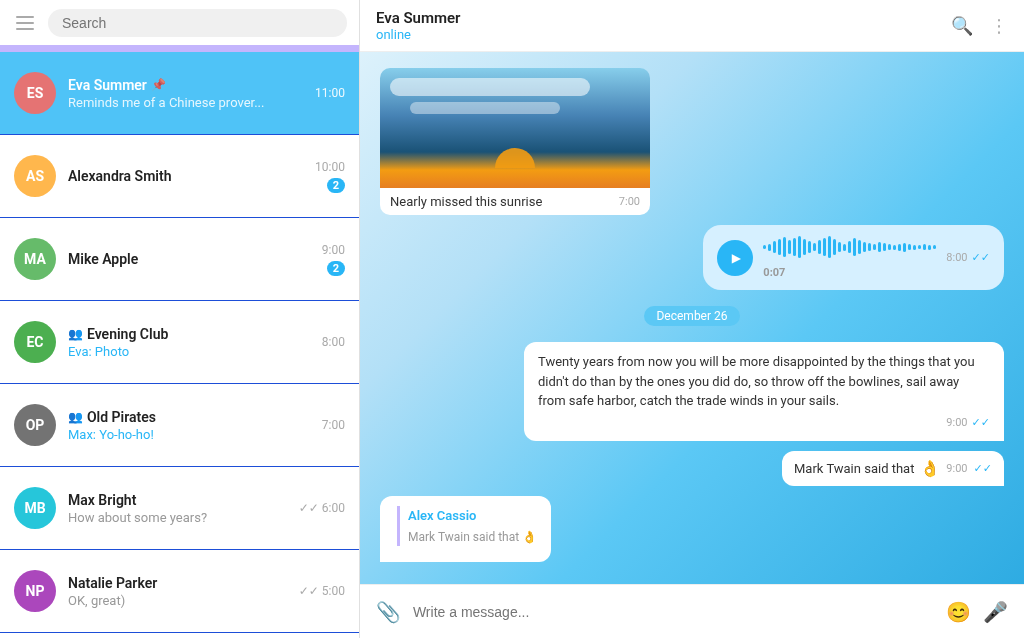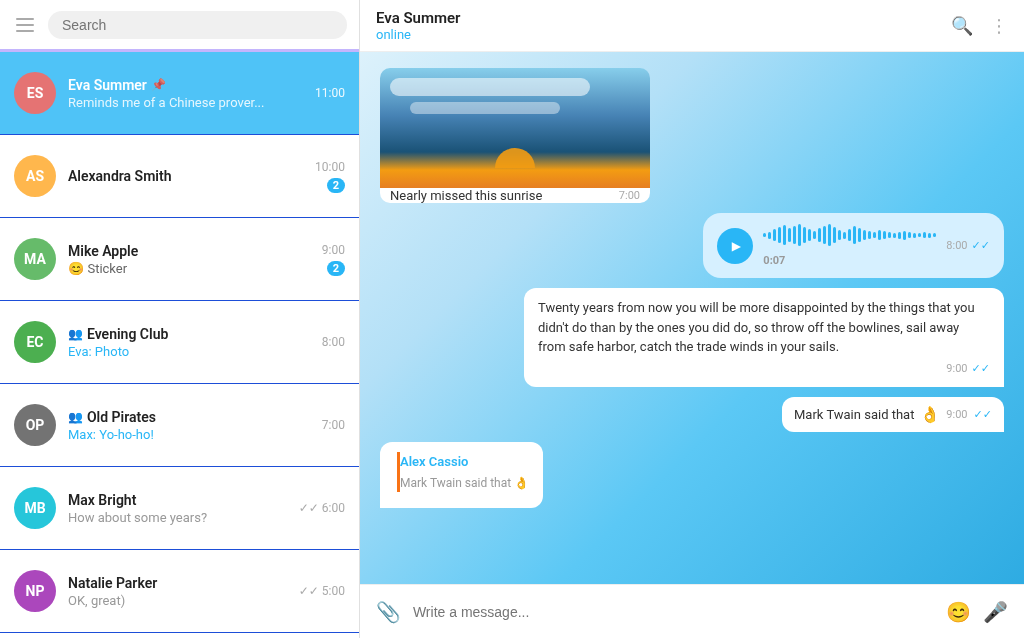--- a/index.html
+++ b/index.html
@@ -1,20 +1,20 @@
 <!DOCTYPE html>
 <html><head>
   <meta charset="utf-8">
   <style>
     * { box-sizing: border-box; margin: 0; padding: 0; }
     body { font-family: -apple-system, BlinkMacSystemFont, 'Segoe UI', Roboto, sans-serif; display: flex; width: 1024px; height: 638px; overflow: hidden; background: #fff; }
 
     
     .sidebar { width: 360px; display: flex; flex-direction: column; border-right: 1px solid #e0e0e0; background: #fff; flex-shrink: 0; }
-    .sidebar-header { display: flex; align-items: center; padding: 10px 12px; gap: 10px; border-bottom: 3px solid #c4b5fd; height: 52px; }
+    .sidebar-header { display: flex; align-items: center; padding: 10px 12px; gap: 10px; border-bottom: 7px solid #c4b5fd; height: 52px; }
     .hamburger-icon { display: flex; flex-direction: column; gap: 4px; cursor: pointer; padding: 4px; }
     .hamburger-icon span { display: block; width: 18px; height: 2px; background: #aaa; border-radius: 1px; }
     .search-box { flex: 1; background: #f0f0f0; border-radius: 18px; padding: 6px 14px; font-size: 14px; color: #999; border: none; outline: none; }
 
     .contact-list { flex: 1; overflow-y: auto; }
     .contact-item { display: flex; align-items: center; padding: 20px 14px; cursor: pointer; gap: 12px; border-bottom: 1px solid #1d4ed8; }
     .contact-item.active { background: #4fc3f7; }
     .contact-item.active .contact-name, .contact-item.active .contact-preview, .contact-item.active .contact-time { color: #fff; }
     .contact-item.active .contact-preview { color: rgba(255,255,255,0.85); }
 
@@ -48,21 +48,21 @@
     .chat-name { font-size: 15px; font-weight: 600; color: #222; }
     .chat-status { font-size: 13px; color: #29b6f6; }
     .header-icons { display: flex; gap: 16px; align-items: center; }
     .header-icon { color: #aaa; font-size: 18px; cursor: pointer; }
 
     .messages-area { flex: 1; overflow-y: auto; padding: 16px 20px; display: flex; flex-direction: column; gap: 10px; }
 
     
     .msg-image-wrapper { align-self: flex-start; max-width: 300px; }
     .msg-image { width: 270px; height: 120px; border-radius: 10px 10px 0 0; background: linear-gradient(180deg, #87ceeb 0%, #4682b4 40%, #1a5276 70%, #f39c12 85%, #e67e22 100%); position: relative; overflow: hidden; }
-    .msg-image-caption { background: #fff; border-radius: 0 0 10px 10px; padding: 0 10px; font-size: 13px; color: #333; display: flex; justify-content: space-between; align-items: center; }
+    .msg-image-caption { background: #fff; border-radius: 0 0 10px 10px; padding: 6px 10px; font-size: 13px; color: #333; display: flex; justify-content: space-between; align-items: center; }
     .msg-time-small { font-size: 11px; color: #aaa; }
 
     
     .msg-voice { align-self: flex-end; background: #d6f0ff; border-radius: 18px; padding: 10px 14px; display: flex; align-items: center; gap: 10px; max-width: 340px; }
     .play-btn { width: 36px; height: 36px; border-radius: 50%; background: #29b6f6; display: flex; align-items: center; justify-content: center; flex-shrink: 0; }
     .play-btn::after { content: '▶'; color: #fff; font-size: 12px; margin-left: 2px; }
     .voice-info { flex: 1; font-weight: bold; }
     .waveform { display: flex; align-items: center; gap: 2px; height: 24px; margin-bottom: 2px; }
     .waveform-bar { width: 3px; background: #29b6f6; border-radius: 2px; }
     .voice-duration { font-size: 11px; color: #999; }
@@ -77,21 +77,21 @@
     .msg-out { align-self: flex-end; background: #fff; border-radius: 12px 12px 0 12px; padding: 10px 14px; max-width: 480px; font-size: 13px; color: #333; line-height: 1.5; position: relative; }
     .msg-out-footer { display: flex; justify-content: flex-end; align-items: center; gap: 4px; margin-top: 4px; }
     .msg-time { font-size: 11px; color: #aaa; }
 
     
     .msg-out-small { align-self: flex-end; background: #fff; border-radius: 12px 12px 0 12px; padding: 8px 12px; font-size: 13px; color: #333; display: flex; align-items: center; gap: 6px; }
     .emoji-hand { font-size: 16px; }
 
     
     .msg-in { align-self: flex-start; background: #fff; border-radius: 12px 12px 12px 0; padding: 10px 14px; max-width: 500px; font-size: 13px; color: #333; line-height: 1.5; border-left: 3px solid transparent; }
-    .reply-quote { border-left: 3px solid #f97316; margin-bottom: 6px; }
+    .reply-quote { border-left: 3px solid #c4b5fd; padding-left: 8px; margin-bottom: 6px; }
     .reply-author { font-size: 13px; color: #29b6f6; font-weight: 600; margin-bottom: 2px; }
     .reply-text { font-size: 12px; color: #999; }
 
     
     .chat-input-area { display: flex; align-items: center; padding: 10px 16px; background: #fff; border-top: 1px solid #eee; gap: 12px; height: 54px; }
     .attach-icon { color: #aaa; font-size: 20px; cursor: pointer; }
     .message-input { flex: 1; border: none; outline: none; font-size: 14px; color: #555; background: transparent; }
     .emoji-icon { color: #aaa; font-size: 20px; cursor: pointer; }
     .mic-icon { color: #aaa; font-size: 20px; cursor: pointer; }
 
@@ -130,21 +130,20 @@
         </div>
         <div class="contact-meta">
           <div class="contact-time">10:00</div>
           <span class="badge">2</span>
         </div>
       </div>
       <div class="contact-item">
         <div class="avatar av-ma">MA</div>
         <div class="contact-info">
           <div class="contact-name">Mike Apple</div>
-          <div class="contact-preview emoji">😊 Sticker</div>
         </div>
         <div class="contact-meta">
           <div class="contact-time">9:00</div>
           <span class="badge">2</span>
         </div>
       </div>
       <div class="contact-item">
         <div class="avatar av-ec">EC</div>
         <div class="contact-info">
           <div class="contact-name"><span style="font-size:12px;">👥</span> Evening Club</div>
@@ -266,20 +265,23 @@
             <div class="waveform-bar" style="height: 4px;"></div>
           </div>
         <span class="voice-duration">0:07</span>
       </div>
       <div class="voice-meta">
         <span>8:00</span>
         <span class="double-tick">✓✓</span>
       </div>
     </div>
 
+    <div class="date-divider">
+      <span class="date-pill">December 26</span>
+    </div>
 
     <div class="msg-out">
       <span>Twenty years from now you will be more disappointed by the things that you didn't do than by the ones you did do, so throw off the bowlines, sail away from safe harbor, catch the trade winds in your sails.</span>
       <div class="msg-out-footer">
         <span class="msg-time">9:00</span>
         <span class="double-tick">✓✓</span>
       </div>
     </div>
 
     <div style="display:flex; justify-content:flex-end;">

